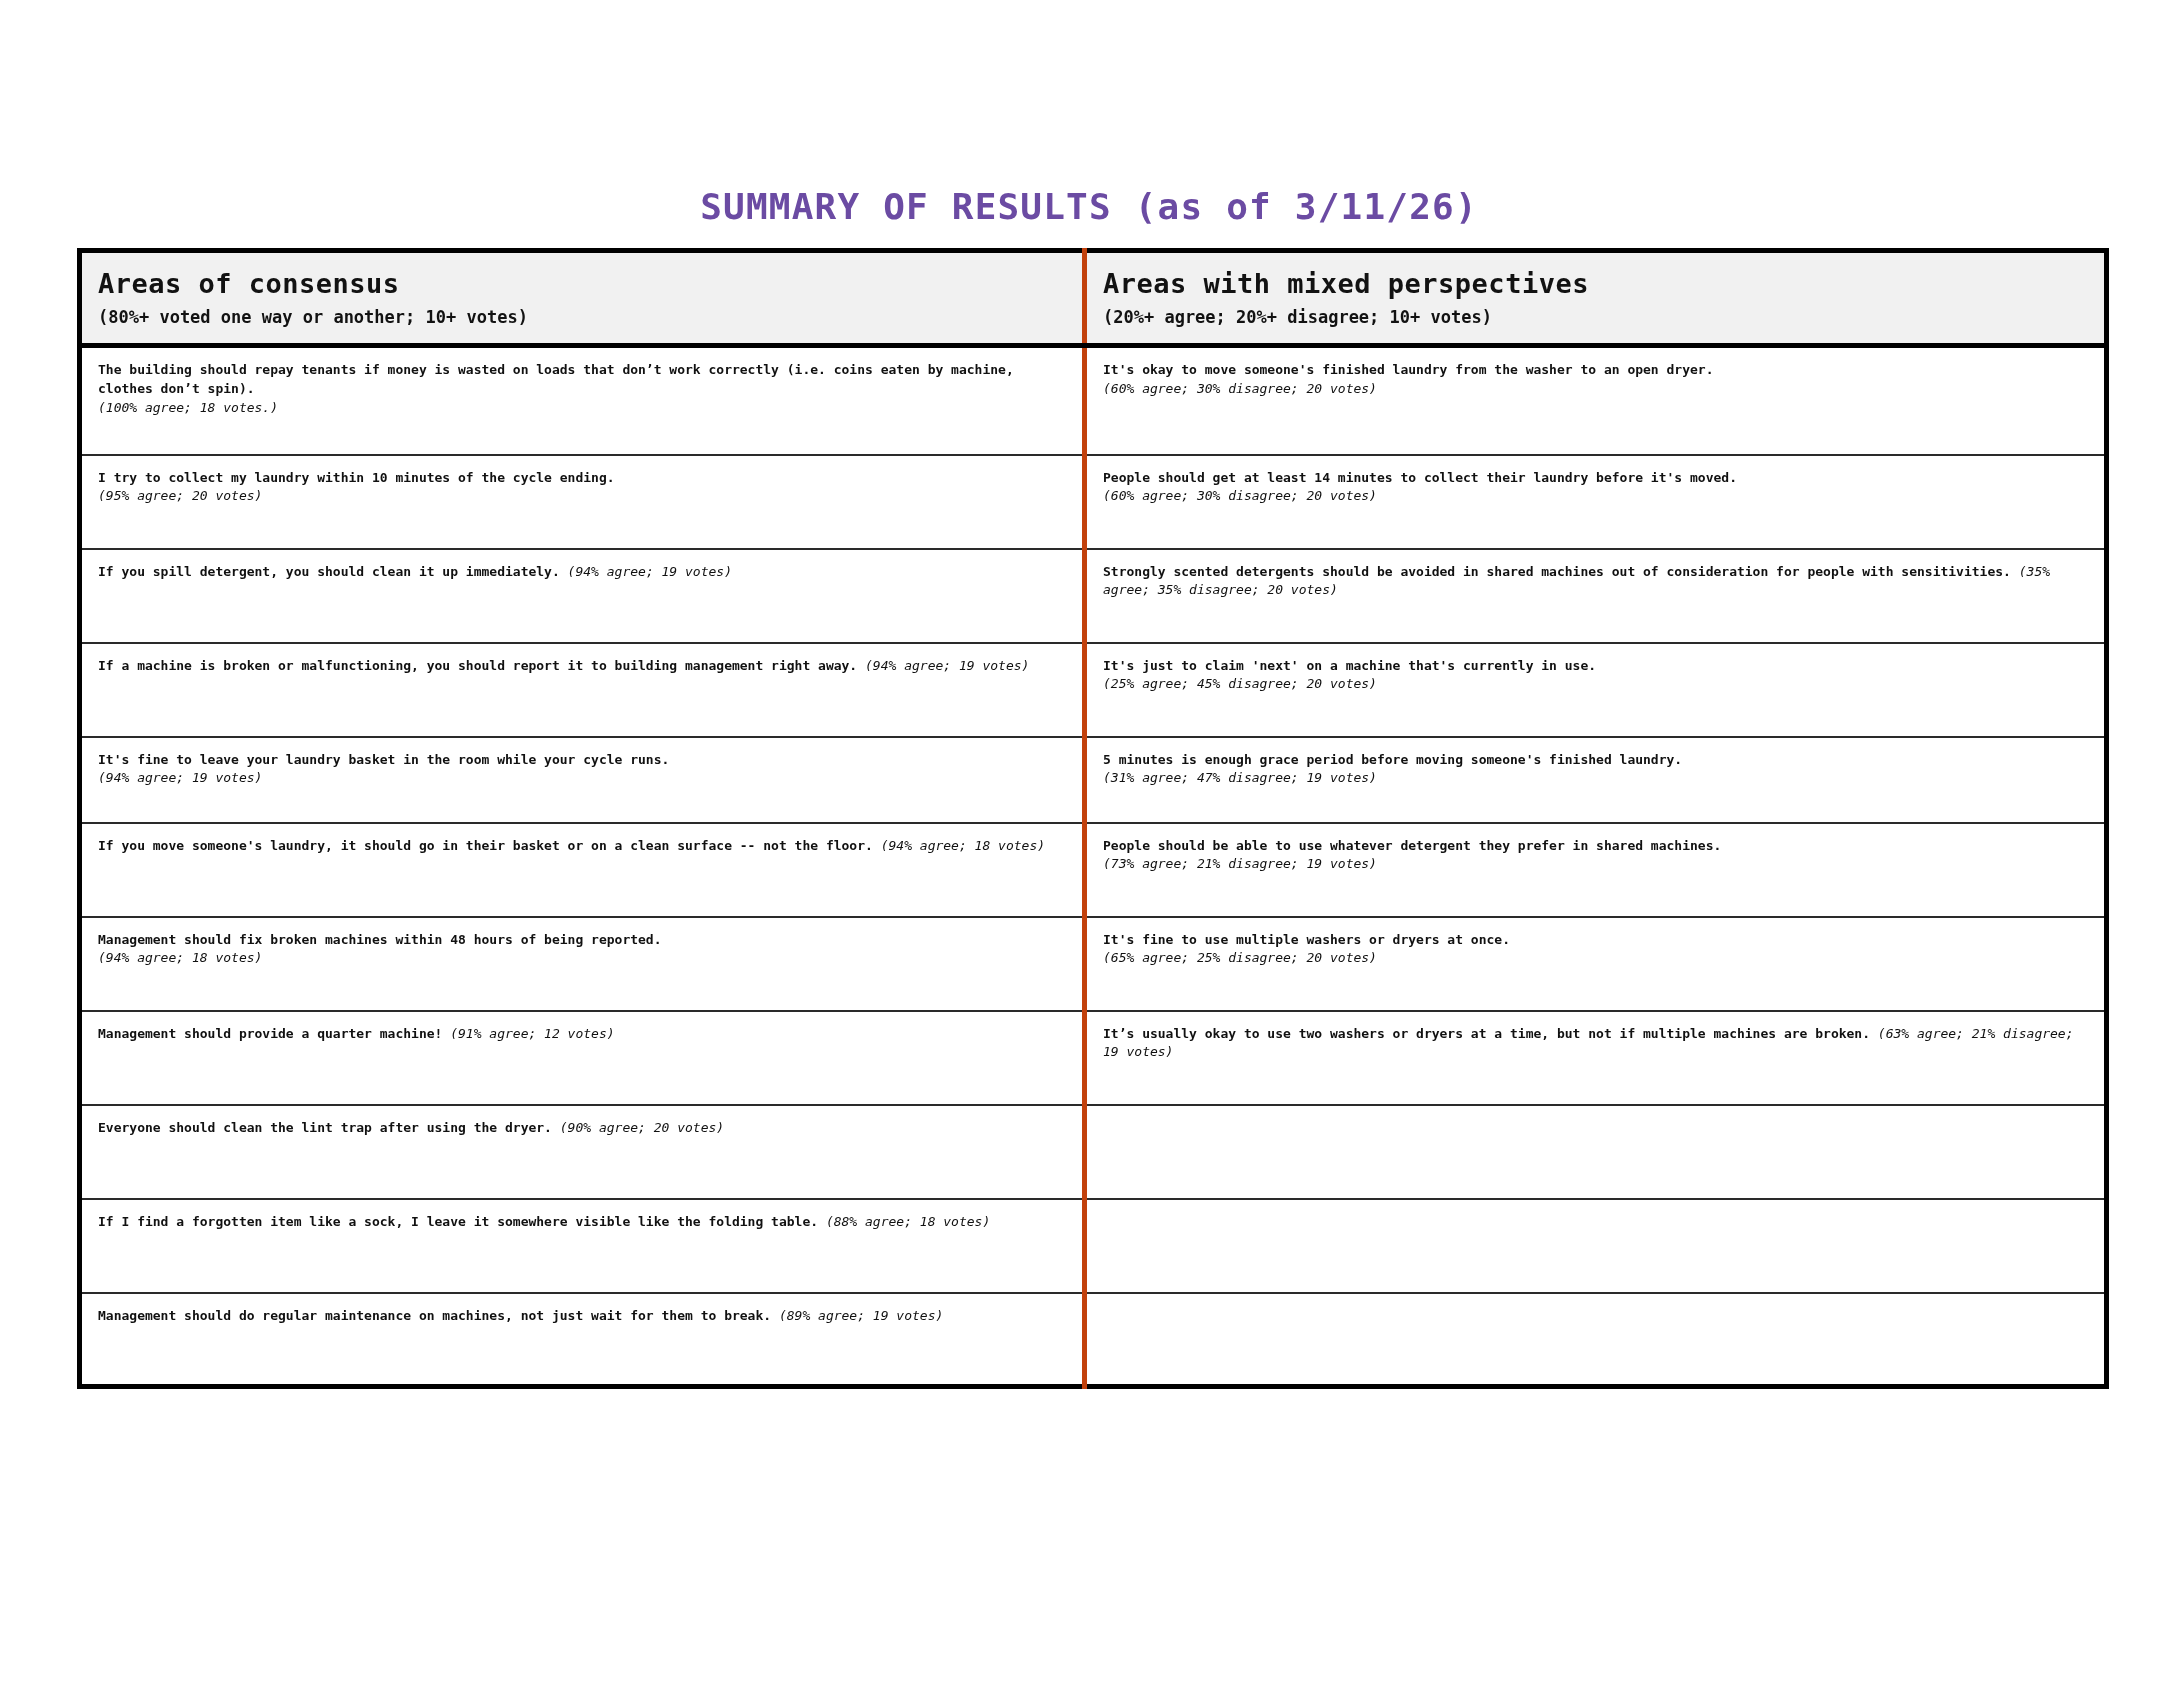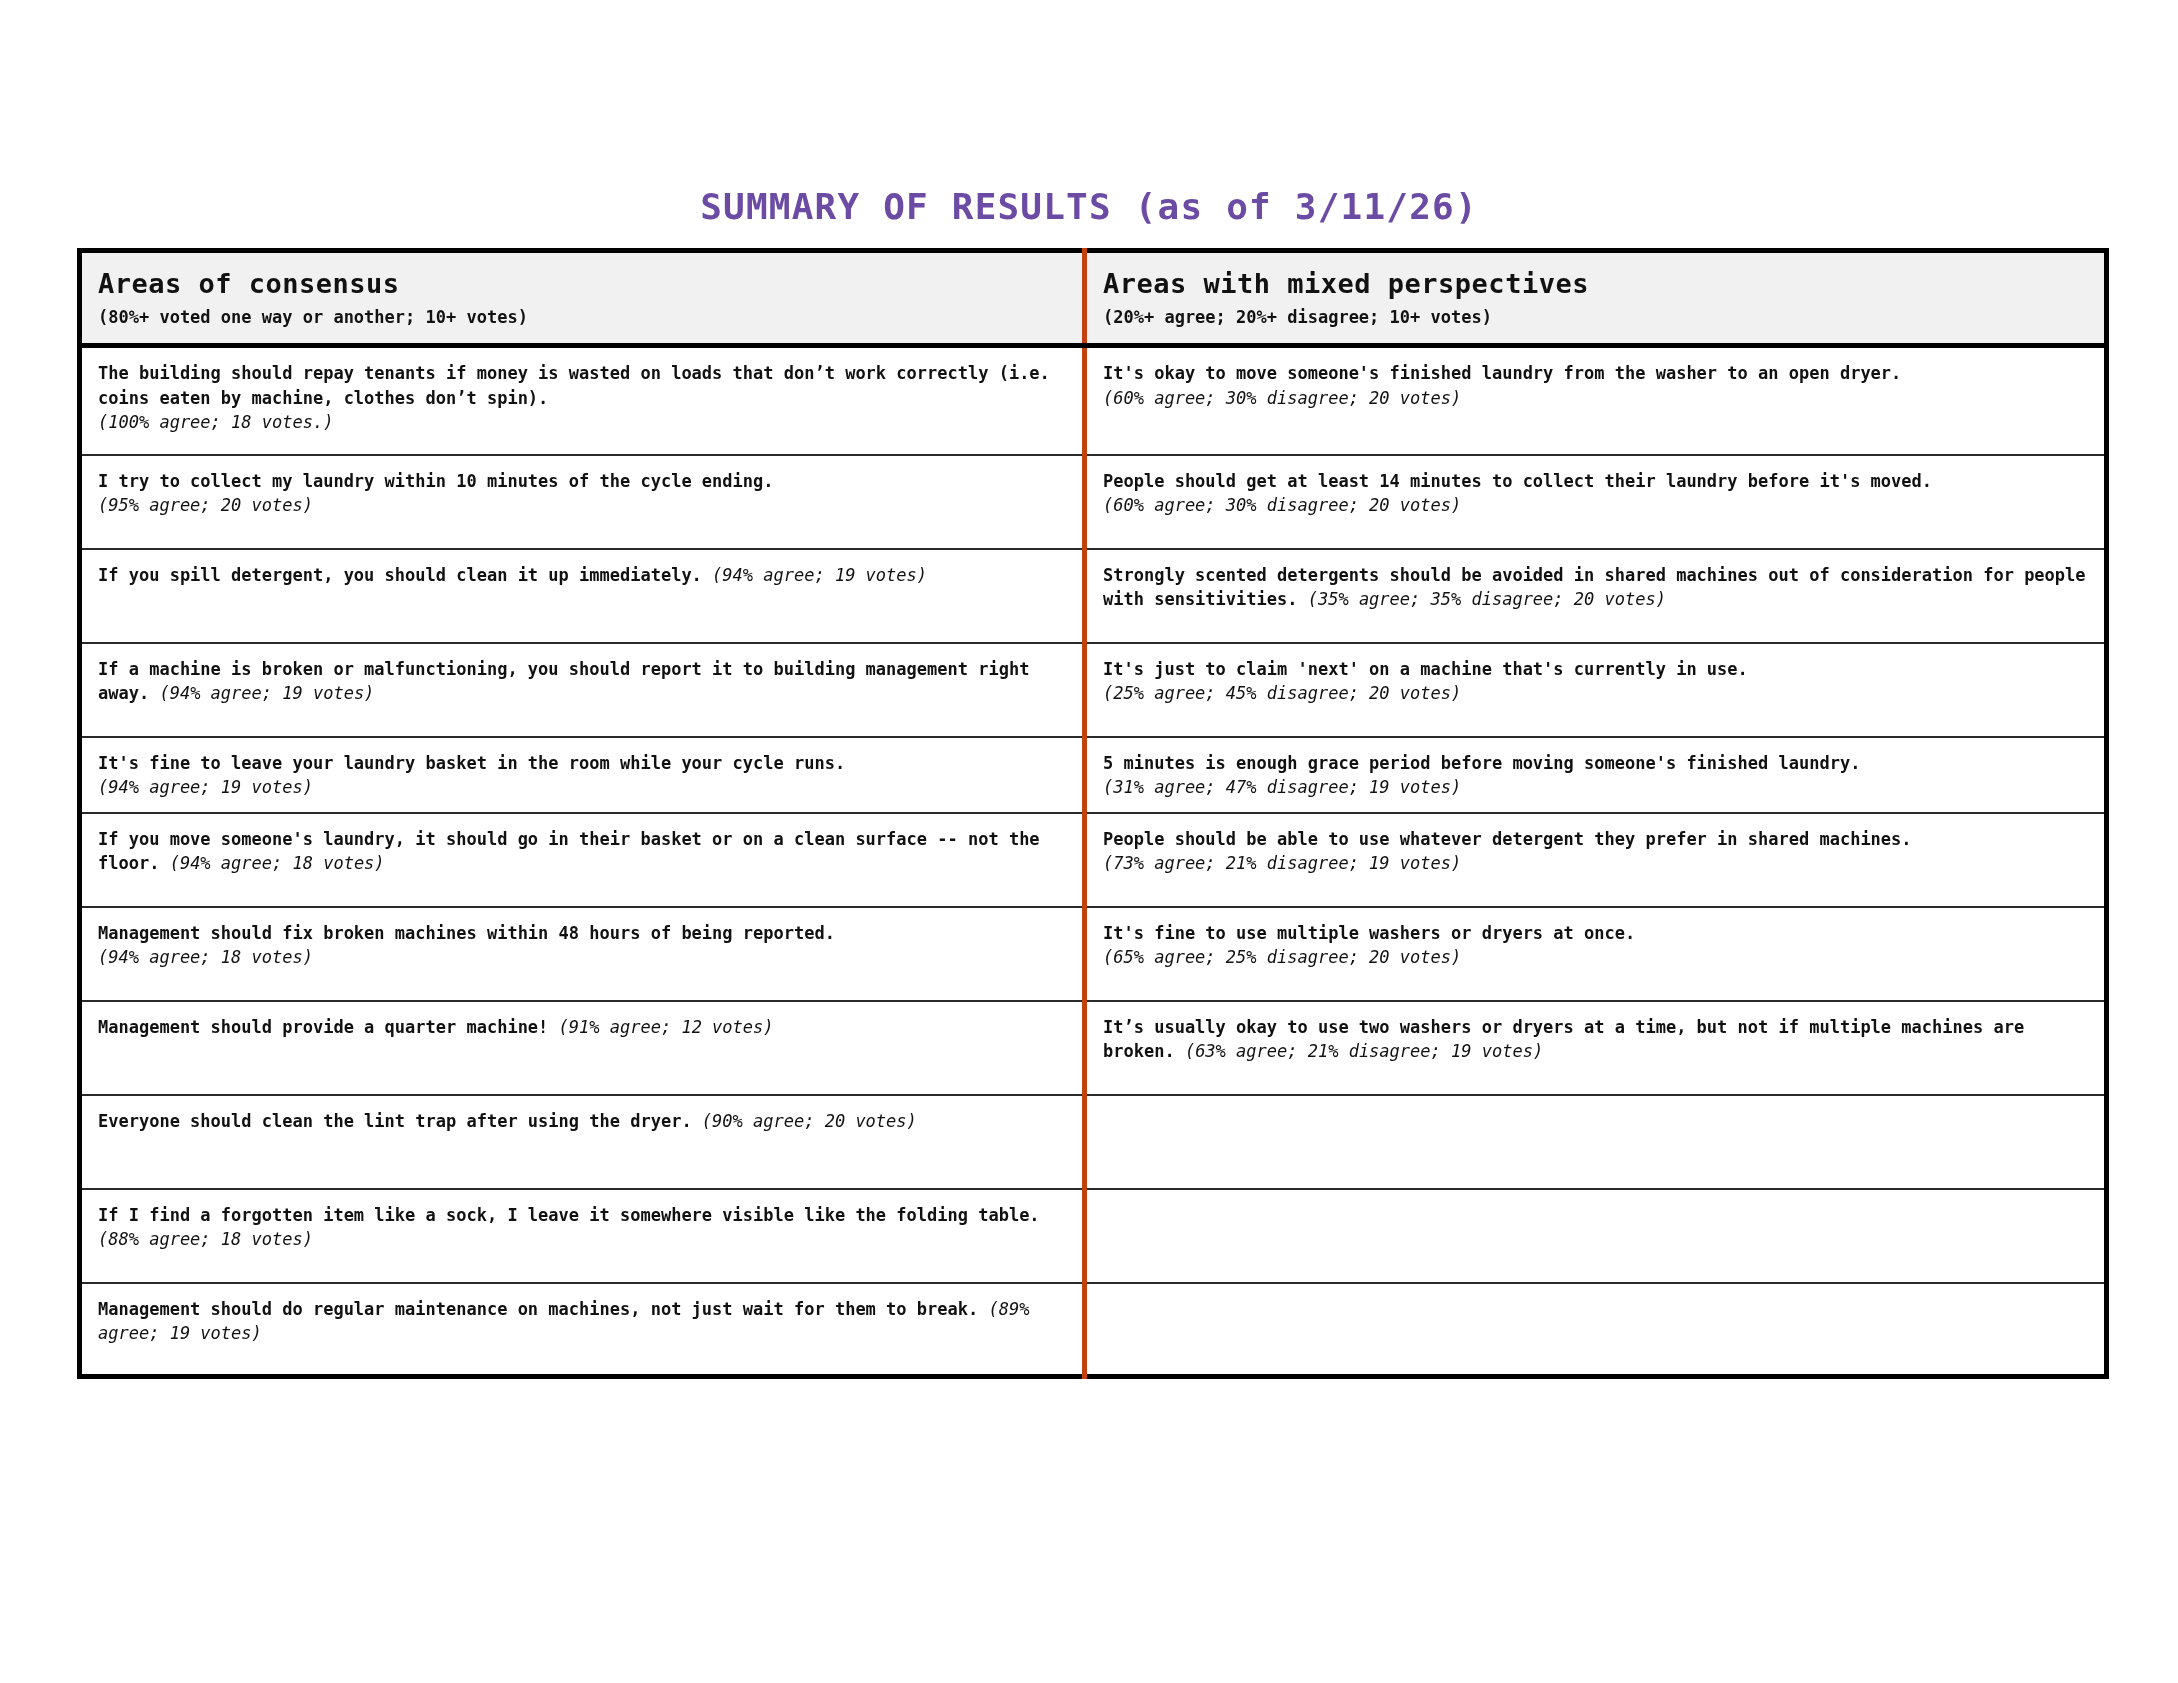--- a/index.html
+++ b/index.html
@@ -83,21 +83,21 @@
     font-family: "DejaVu Sans Mono", monospace;
     font-size: 17px;
     font-weight: bold;
     color: #121212;
     letter-spacing: 0px;
     line-height: 1.2;
   }
 
   .cell-body {
     font-family: "DejaVu Sans Mono", monospace;
-    font-size: 17px;
+    font-size: 13px;
     line-height: 1.45;
     color: #111111;
   }
   .statement {
     font-weight: bold;
   }
   .stats {
     font-style: italic;
     font-weight: normal;
   }
@@ -106,21 +106,21 @@
   }
   .stats.inline {
     display: inline;
   }
 
   
   .r0 td { height: 109px; }
   .r1 td { height: 94px; }
   .r2 td { height: 94px; }
   .r3 td { height: 94px; }
-  .r4 td { height: 76px; }
+  .r4 td { height: 86px; }
   .r5 td { height: 94px; }
   .r6 td { height: 94px; }
   .r7 td { height: 94px; }
   .r8 td { height: 94px; }
   .r9 td { height: 94px; }
   .r10 td { height: 94px; }
   .r11 td { height: 94px; }
 </style>
 </head>
 <body>

